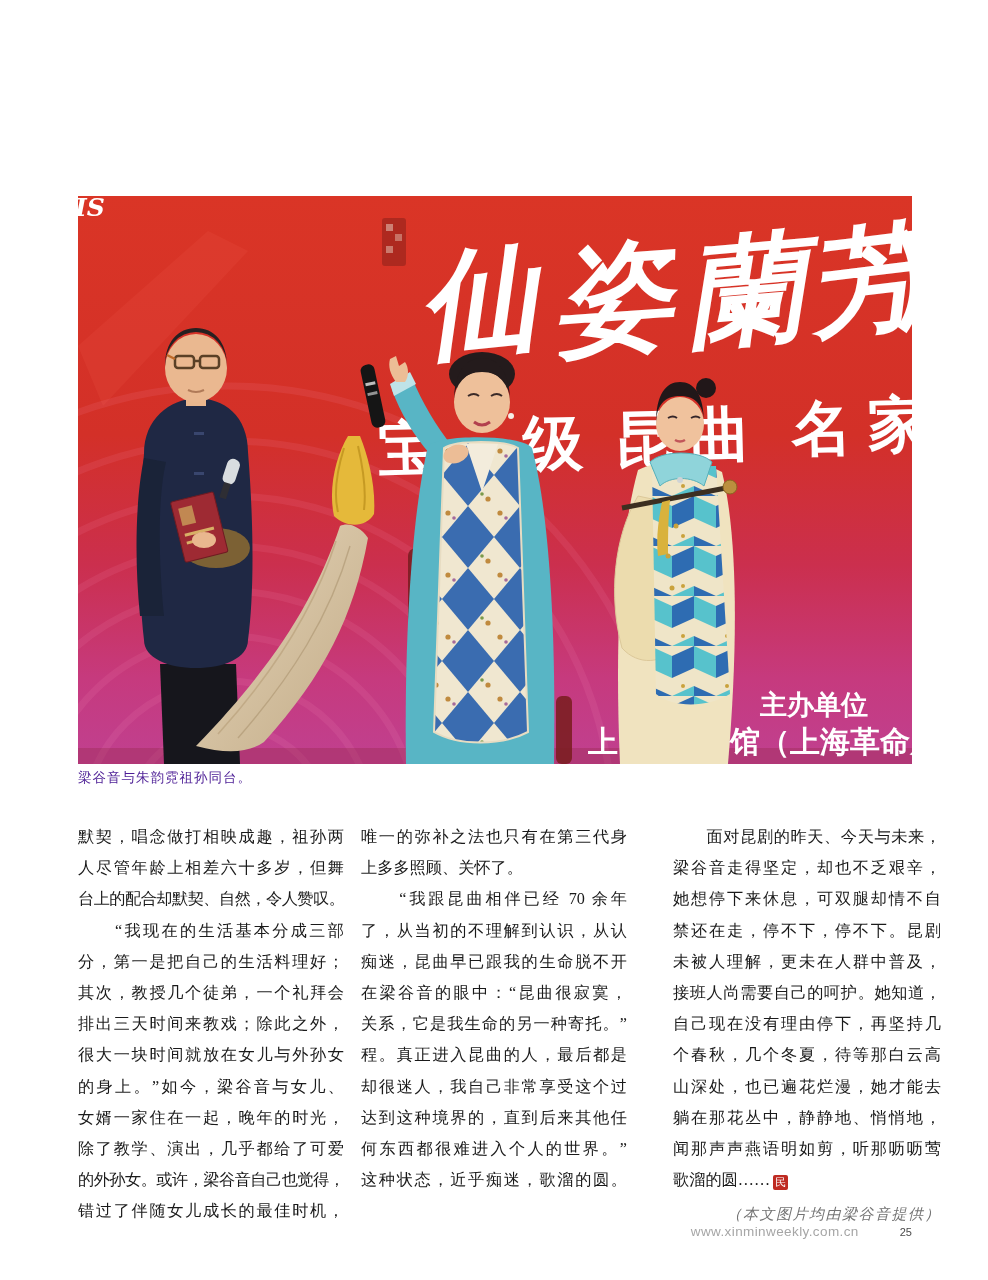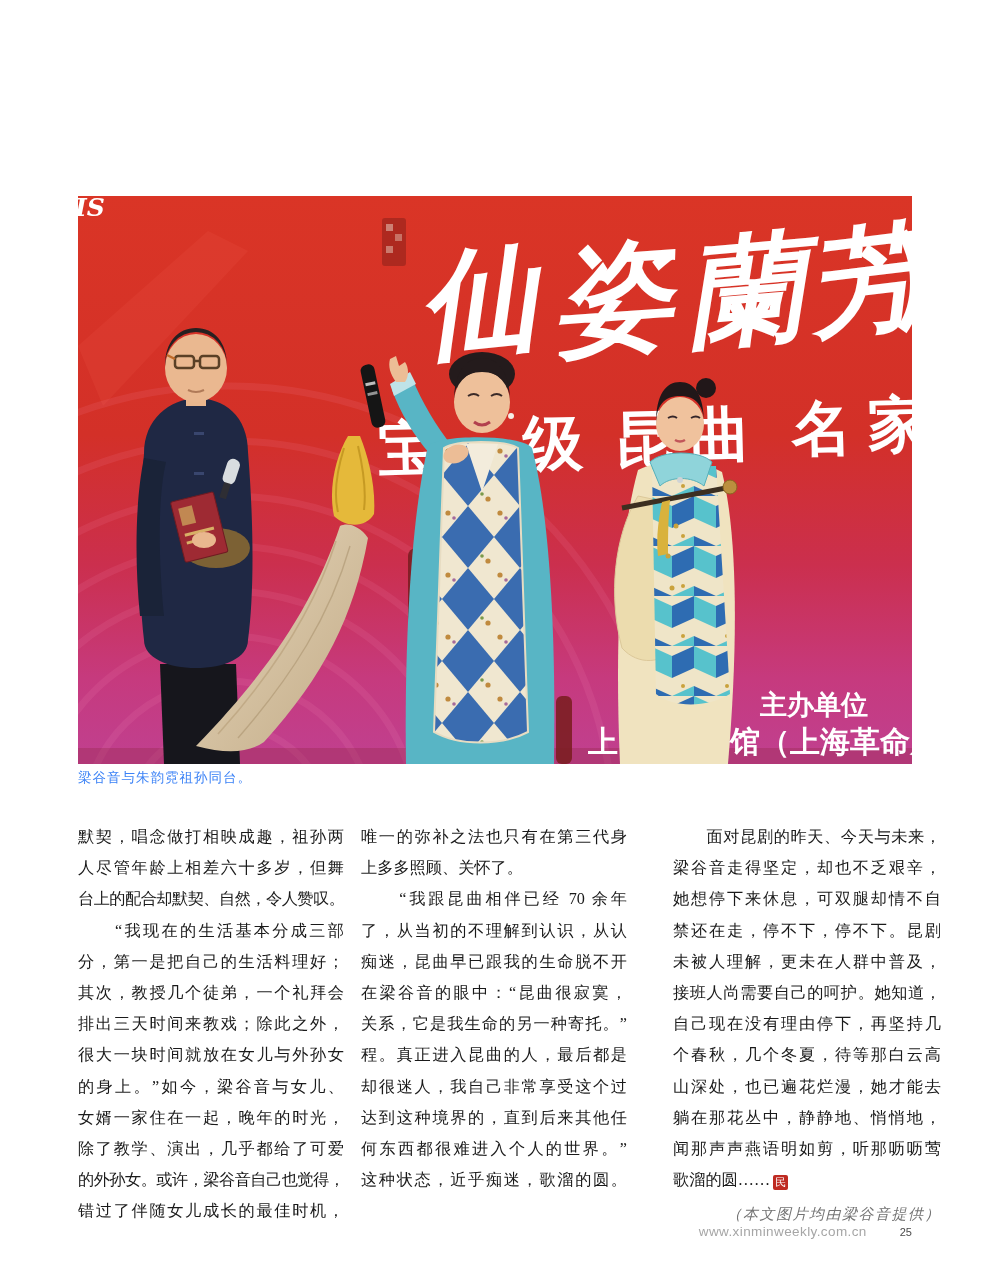--- a/index.html
+++ b/index.html
@@ -1,32 +1,32 @@
 <!DOCTYPE html>
 <html><head>
 <meta charset="utf-8">
 <style>
   html,body{margin:0;padding:0;background:#fff;}
   .page{position:relative;width:988px;height:1244px;background:#fff;overflow:hidden;
         font-family:"Liberation Serif","DejaVu Serif",serif;}
   .photo{position:absolute;left:78px;top:196px;width:834px;height:568px;overflow:hidden;background:#d23122;}
   .photo svg{display:block;}
   .caption{position:absolute;left:78px;top:769px;width:500px;font-family:"Liberation Sans","DejaVu Sans",sans-serif;
-           font-size:13.5px;color:#3b82f6;letter-spacing:1px;}
+           font-size:13.5px;color:#4c1d95;letter-spacing:1px;}
   .col{position:absolute;top:822px;width:266px;color:#1a1a1a;font-size:16.2px;}
   .c1{left:78px;} .c2{left:361px;} .c3{left:673px;width:268px;}
   .ln{height:31.2px;line-height:31.2px;white-space:nowrap;}
   .j{text-align:justify;text-align-last:justify;white-space:normal;overflow:hidden;}
   .tight{letter-spacing:-0.9px;}
   .endmark{display:inline-block;width:15px;height:15px;margin-left:3px;border-radius:2px;
            background:#bf2b22;color:#fff;font-size:11px;line-height:15px;text-align:center;
            font-family:"Liberation Sans","DejaVu Sans",sans-serif;vertical-align:-1px;}
   .attribution{margin-top:4px;text-align:right;font-style:italic;font-size:15px;color:#737373;
                letter-spacing:1.5px;line-height:28px;}
-  .footer{position:absolute;top:1224px;right:76px;display:flex;align-items:baseline;gap:13px;
+  .footer{position:absolute;top:1224px;right:76px;display:flex;align-items:baseline;gap:21px;
           font-family:"Liberation Sans","DejaVu Sans",sans-serif;}
   .footer .url{font-size:13.5px;color:#a6a6a6;letter-spacing:.4px;}
   .footer .pagenum{font-size:11px;color:#4a4a4a;margin-left:20px;}
   .callig{font-family:"DejaVu Serif","Liberation Serif",serif;font-weight:bold;font-style:italic;}
   .bannerch{font-family:"DejaVu Sans","Liberation Sans",sans-serif;font-weight:bold;}
 </style>
 </head>
 <body>
 
 <div class="page">

